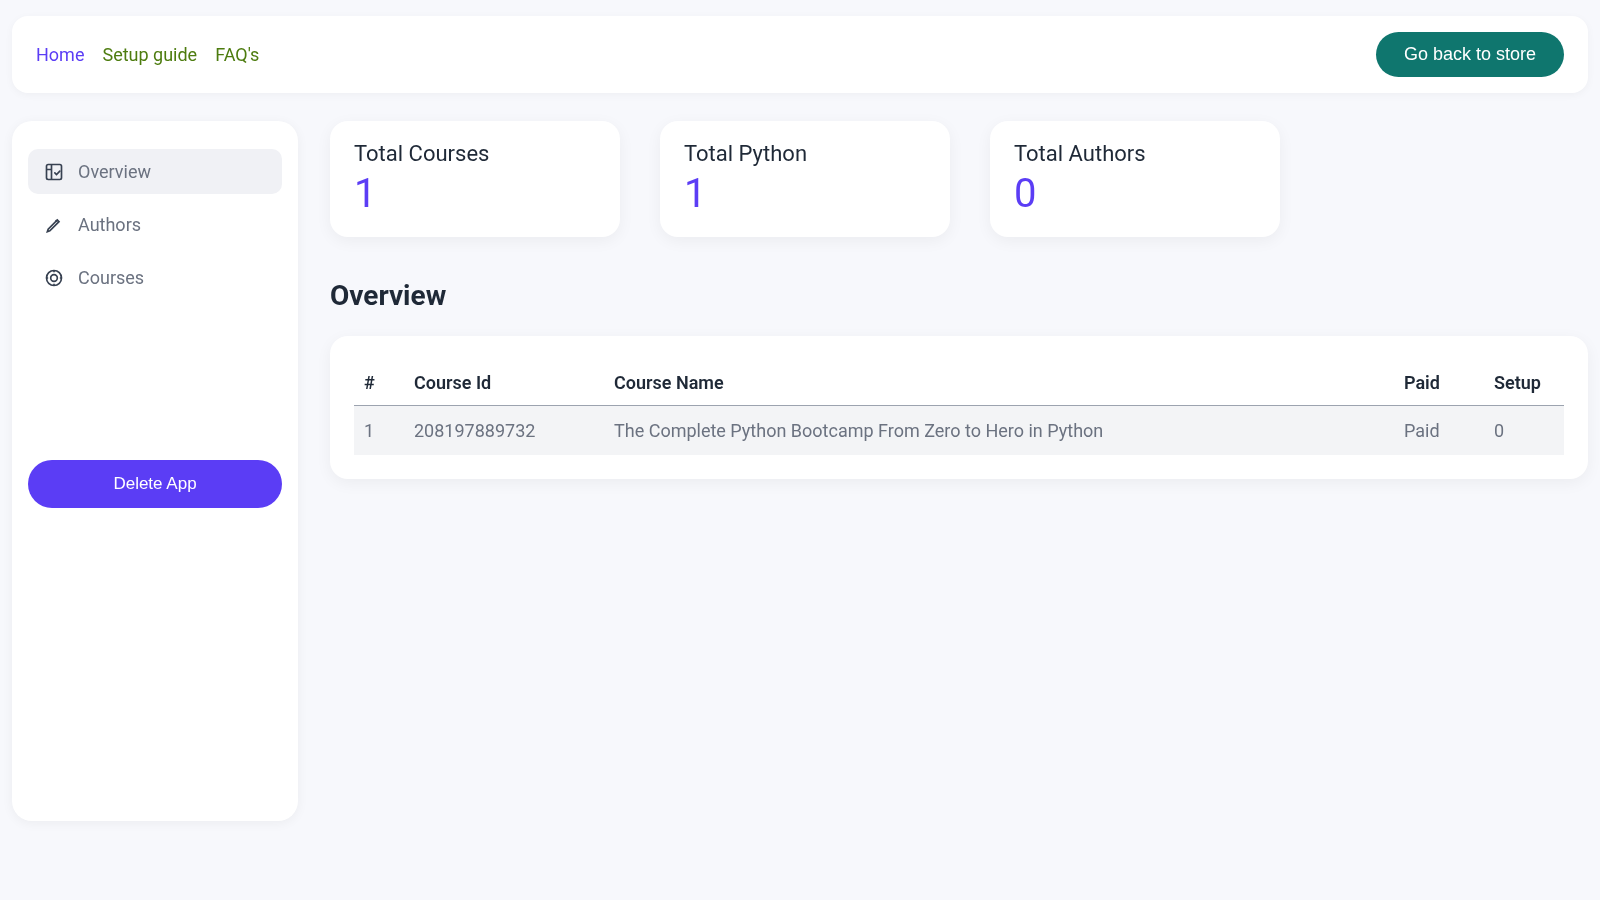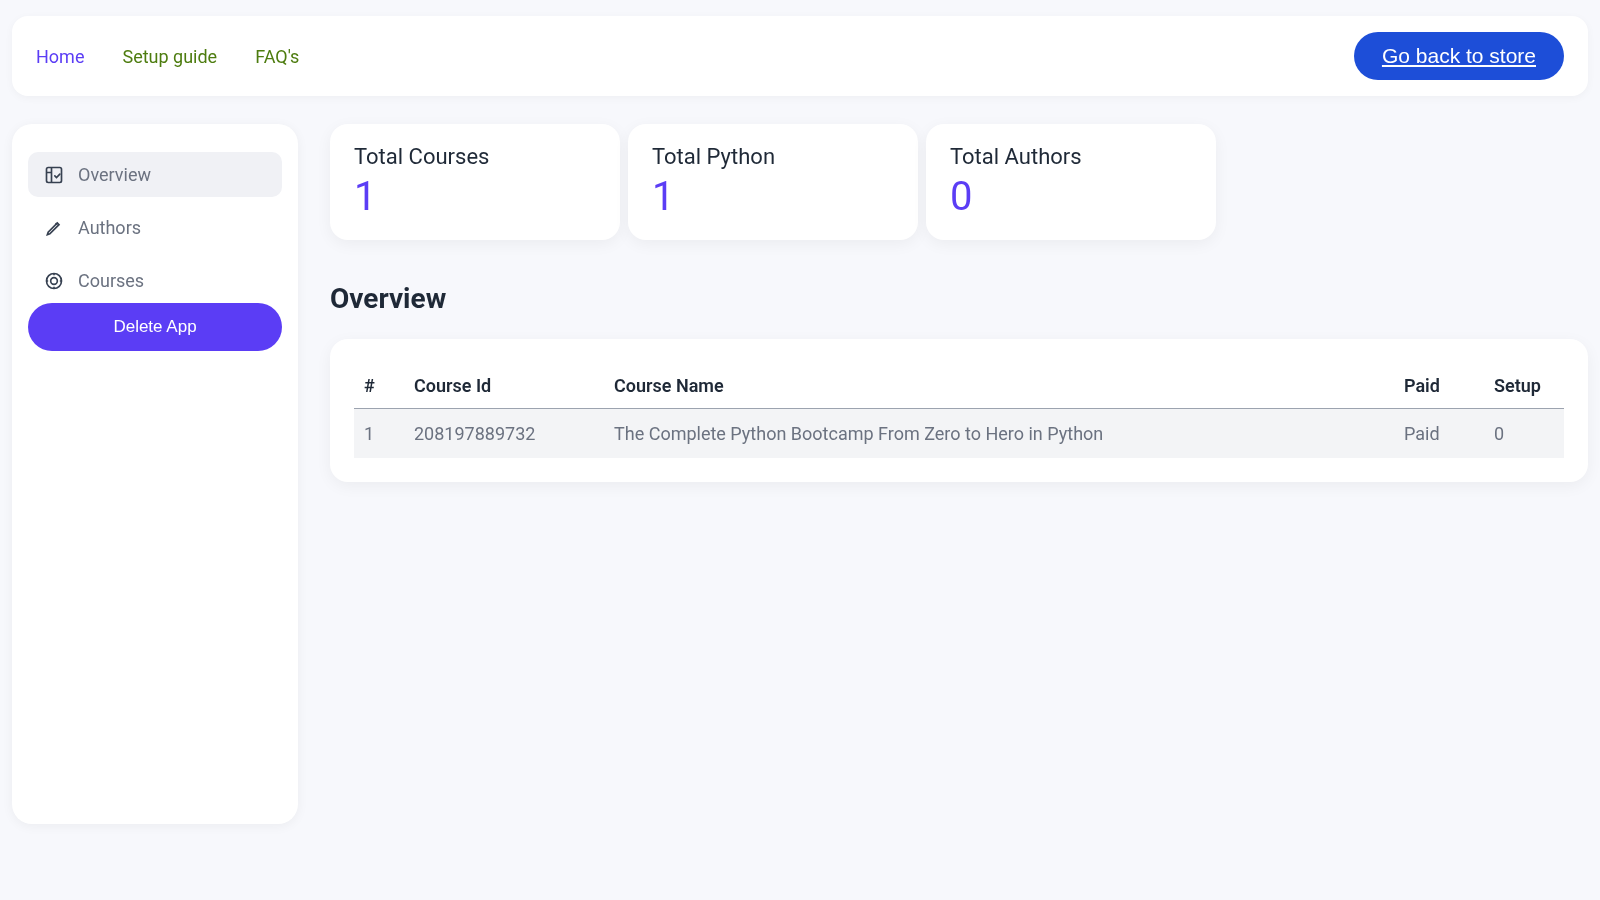--- a/index.html
+++ b/index.html
@@ -19,41 +19,40 @@
       margin: 16px 12px 0 12px;
       border-radius: 16px;
       padding: 16px 24px;
       display: flex;
       justify-content: space-between;
       align-items: center;
       box-shadow: 0 2px 8px rgba(0,0,0,0.04);
     }
     .nav-links {
       display: flex;
-      gap: 38px;
+      gap: 18px;
     }
     .nav-link {
       font-size: 18px;
       color: #4d7c0f;
       cursor: pointer;
       text-decoration: none;
     }
     .nav-link.active {
       color: #5b3df5;
     }
     .btn-primary {
-      background: #1d4ed8;
+      background: #0f766e;
       color: #fff;
       border: none;
       border-radius: 28px;
       padding: 12px 28px;
-      font-size: 21px;
+      font-size: 18px;
       cursor: pointer;
       font-weight: 400;
-      text-decoration: underline;
     }
     .layout {
       display: flex;
       margin: 28px 12px 0 12px;
       gap: 32px;
     }
     .sidebar {
       background: #fff;
       width: 286px;
       border-radius: 20px;
@@ -80,34 +79,35 @@
     }
     .sidebar-item.active {
       background: #f0f1f5;
     }
     .sidebar-item .icon {
       width: 20px;
       height: 20px;
       flex-shrink: 0;
     }
     .delete-btn {
+      margin-top: 160px;
       background: #5b3df5;
       color: #fff;
       border: none;
       border-radius: 28px;
       padding: 14px 24px;
       font-size: 17px;
       cursor: pointer;
     }
     .main {
       flex: 1;
     }
     .stats {
       display: flex;
-      gap: 8px;
+      gap: 40px;
     }
     .stat-card {
       background: #fff;
       border-radius: 18px;
       padding: 20px 24px;
       width: 290px;
       box-shadow: 0 4px 16px rgba(0,0,0,0.05);
     }
     .stat-label {
       font-size: 22px;

